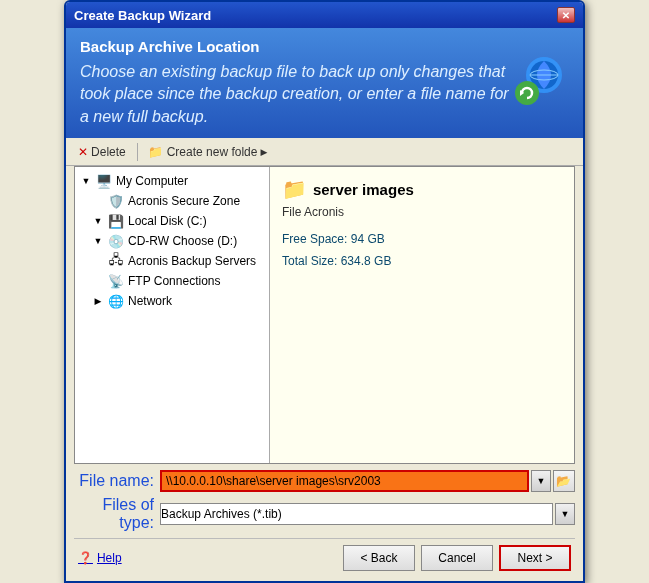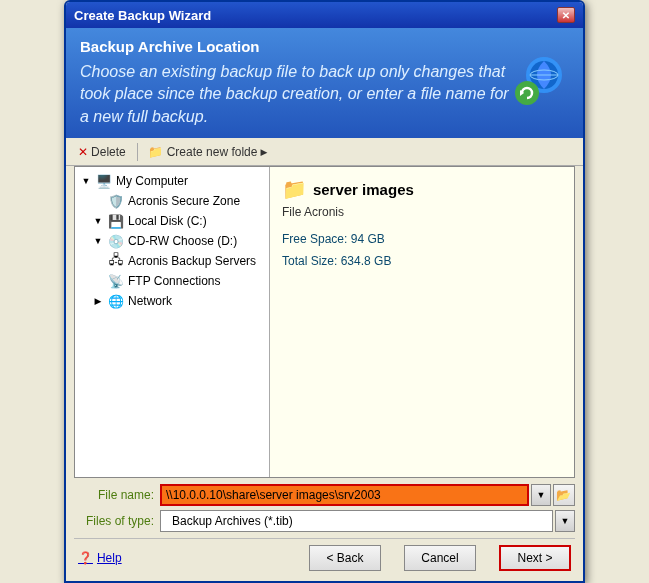--- a/index.html
+++ b/index.html
@@ -224,22 +224,22 @@
 
     .form-row {
       display: flex;
       align-items: center;
       gap: 6px;
     }
 
     .form-label {
       width: 80px;
       text-align: right;
-      font-size: 12px;
-      color: #4d7c0f;
+      font-size: 16px;
+      color: #1d4ed8;
       flex-shrink: 0;
     }
 
     .form-input-wrap {
       flex: 1;
       display: flex;
       align-items: center;
       gap: 2px;
     }
 
@@ -251,21 +251,21 @@
       padding: 0 4px;
       background: #f97316;
       color: #000;
     }
 
     .form-select {
       flex: 1;
       height: 22px;
       border: 1px solid #888;
       font-size: 12px;
-      padding: 0 11px;
+      padding: 0 0;
       background: white;
       color: #000;
       appearance: none;
       -webkit-appearance: none;
     }
 
     .combo-arrow {
       width: 20px;
       height: 22px;
       background: linear-gradient(to bottom, #f0f0f0, #d0d0d0);
@@ -320,21 +320,20 @@
       height: 26px;
       background: linear-gradient(to bottom, #f5f5f5, #ddd);
       border: 1px solid #888;
       font-size: 12px;
       cursor: pointer;
       padding: 0 12px;
       display: flex;
       align-items: center;
       justify-content: center;
       color: #000;
-      margin-left: 17px;
     }
 
     .win-btn.next-btn {
       border: 2px solid #cc0000;
     }
   </style>
 </head>
 <body>
 
 <div class="window">

